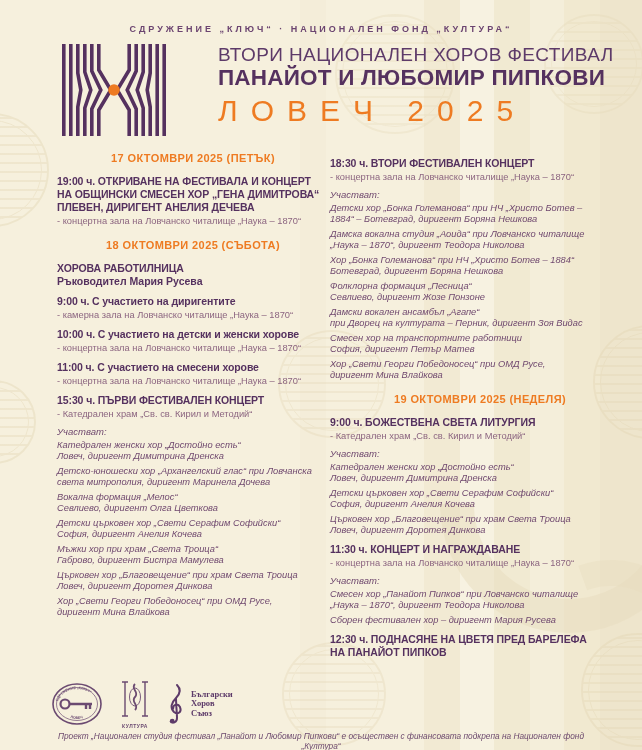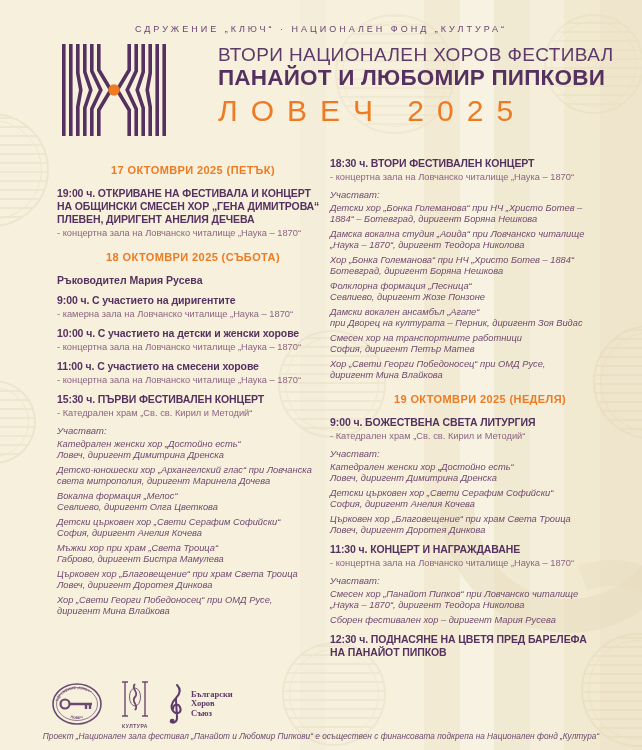--- a/index.html
+++ b/index.html
@@ -10,32 +10,32 @@
   .stripe{position:absolute; top:0; height:750px;}
   .medallion{position:absolute; border-radius:50%; border:2px solid #e3d6b4;
     background:repeating-linear-gradient(0deg, transparent 0 7px, rgba(227,214,180,.9) 7px 9px);
     opacity:.42;}
   .medallion:after{content:""; position:absolute; inset:5px; border-radius:50%; border:1px solid #e3d6b4;}
   .arc{position:absolute; border-radius:50%; border-style:solid; border-color:transparent;
     opacity:.5;}
   
   .content{position:absolute; inset:0; z-index:1;}
   .topline{position:absolute; top:24px; left:0; width:642px; text-align:center;
-    font-size:9px; font-weight:400; letter-spacing:3px; color:#6b4470;}
+    font-size:9px; font-weight:700; letter-spacing:3px; color:#6b4470;}
   .logo{position:absolute; left:62px; top:44px;}
   .titles{position:absolute; left:218px; top:44px; width:410px;}
   .t1{font-size:19px; font-weight:400; letter-spacing:.4px; color:#5d3a69; line-height:21px;}
   .t2{font-size:22.5px; font-weight:700; letter-spacing:.2px; color:#55315f; line-height:26px;}
   .t3{font-size:30px; font-weight:500; letter-spacing:13px; color:#ee7b22; line-height:36px; margin-top:2px; white-space:nowrap;}
   .col{position:absolute;}
   .col-left{left:57px; top:148px; width:272px;}
   .col-right{left:330px; top:150px; width:300px;}
   .blk-date{color:#ee7b22; font-weight:700; font-size:11px; letter-spacing:.4px;
     text-align:center; margin:12px 0 10px; line-height:13px;}
-  .col .blk-date:first-child{margin-top:16px;}
+  .col .blk-date:first-child{margin-top:4px;}
   .blk-event{margin:7px 0 0;}
   .ev-title{color:#55315f; font-weight:700; font-size:10.5px; line-height:13px;
     letter-spacing:-.1px; white-space:pre-line;}
   .ev-sub{color:#55315f; font-weight:700; font-size:10.5px; line-height:13px;}
   .ev-venue{color:#8c6580; font-size:9.3px; line-height:12px; margin-top:1px;}
   .blk-label{font-style:italic; color:#70496f; font-size:9.5px; margin:6px 0 2px; line-height:12px;}
   .blk-entry{font-style:italic; color:#70496f; font-size:9.3px; line-height:11px;
     margin:0 0 4px; white-space:pre-line;}
   
   .sponsors{position:absolute; left:50px; top:680px; height:48px; display:flex; align-items:center; gap:14px;}
@@ -103,20 +103,21 @@
     <section class="col col-left" id="col-left">
         <div class="blk blk-date">17 ОКТОМВРИ 2025 (ПЕТЪК)</div>
         <div class="blk blk-event">
           <div class="ev-title">19:00 ч. ОТКРИВАНЕ НА ФЕСТИВАЛА И КОНЦЕРТ
 НА ОБЩИНСКИ СМЕСЕН ХОР „ГЕНА ДИМИТРОВА“
 ПЛЕВЕН, ДИРИГЕНТ АНЕЛИЯ ДЕЧЕВА</div>
           <div class="ev-venue">- концертна зала на Ловчанско читалище „Наука – 1870“</div>
         </div>
         <div class="blk blk-date">18 ОКТОМВРИ 2025 (СЪБОТА)</div>
         <div class="blk blk-workshop">
+          <div class="ev-title">ХОРОВА РАБОТИЛНИЦА</div>
           <div class="ev-sub">Ръководител Мария Русева</div>
         </div>
         <div class="blk blk-event">
           <div class="ev-title">9:00 ч. С участието на диригентите</div>
           <div class="ev-venue">- камерна зала на Ловчанско читалище „Наука – 1870“</div>
         </div>
         <div class="blk blk-event">
           <div class="ev-title">10:00 ч. С участието на детски и женски хорове</div>
           <div class="ev-venue">- концертна зала на Ловчанско читалище „Наука – 1870“</div>
         </div>
@@ -222,15 +223,15 @@
         <svg width="20" height="42" viewBox="0 0 20 42">
           <path d="M11 2 C15 6 15 10 10 15 C5 20 4 25 8 29 C12 32 16 29 14 24 C12 20 7 21 7 26 M10 15 C10 22 11 30 11 35 C11 39 7 41 5 38" fill="none" stroke="#5d3a69" stroke-width="2" stroke-linecap="round"></path>
           <circle cx="6.2" cy="38.2" r="2.4" fill="#5d3a69"></circle>
         </svg>
         <div class="bhs-text">Български
 Хоров
 Съюз</div>
       </div>
     </div>
 
-    <div class="footer">Проект „Национален зала фестивал „Панайот и Любомир Пипкови“ е осъществен с финансовата подкрепа на Национален фонд „Култура“</div>
+    <div class="footer">Проект „Национален студия фестивал „Панайот и Любомир Пипкови“ е осъществен с финансовата подкрепа на Национален фонд „Култура“</div>
   </div>
 </div>
 
 </body></html>

